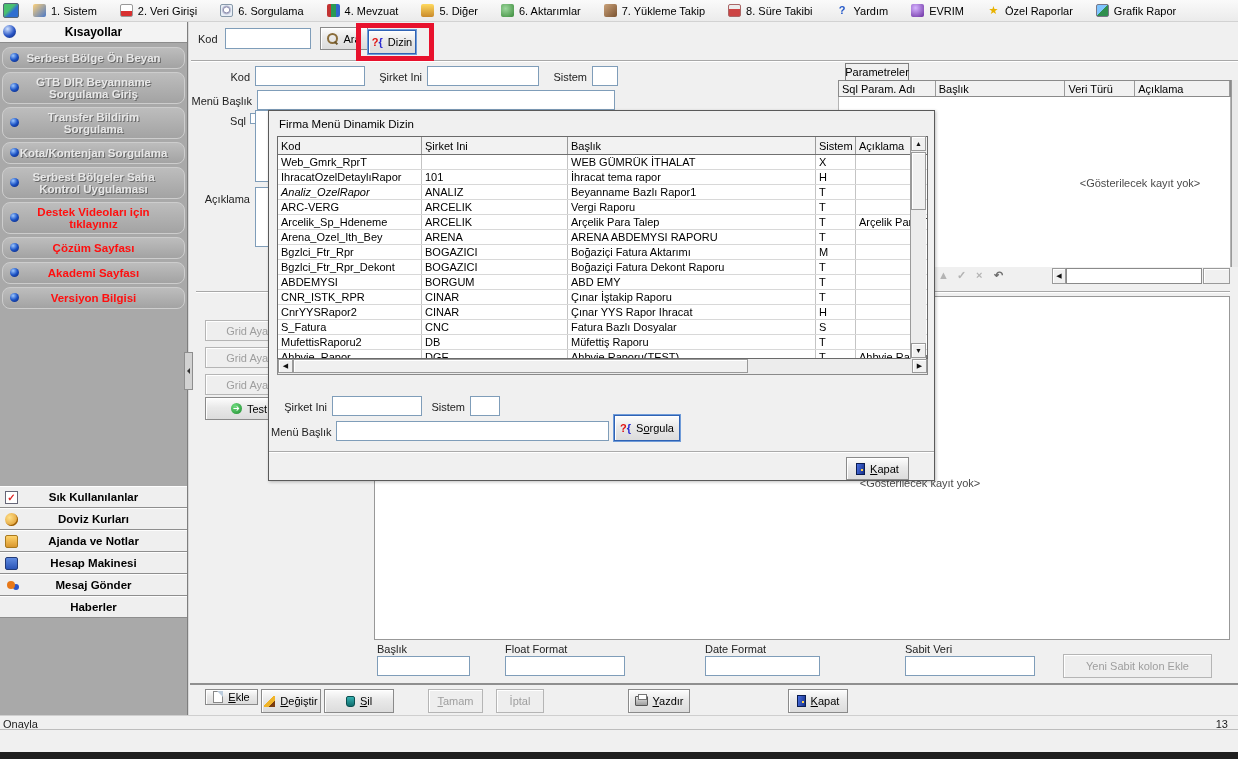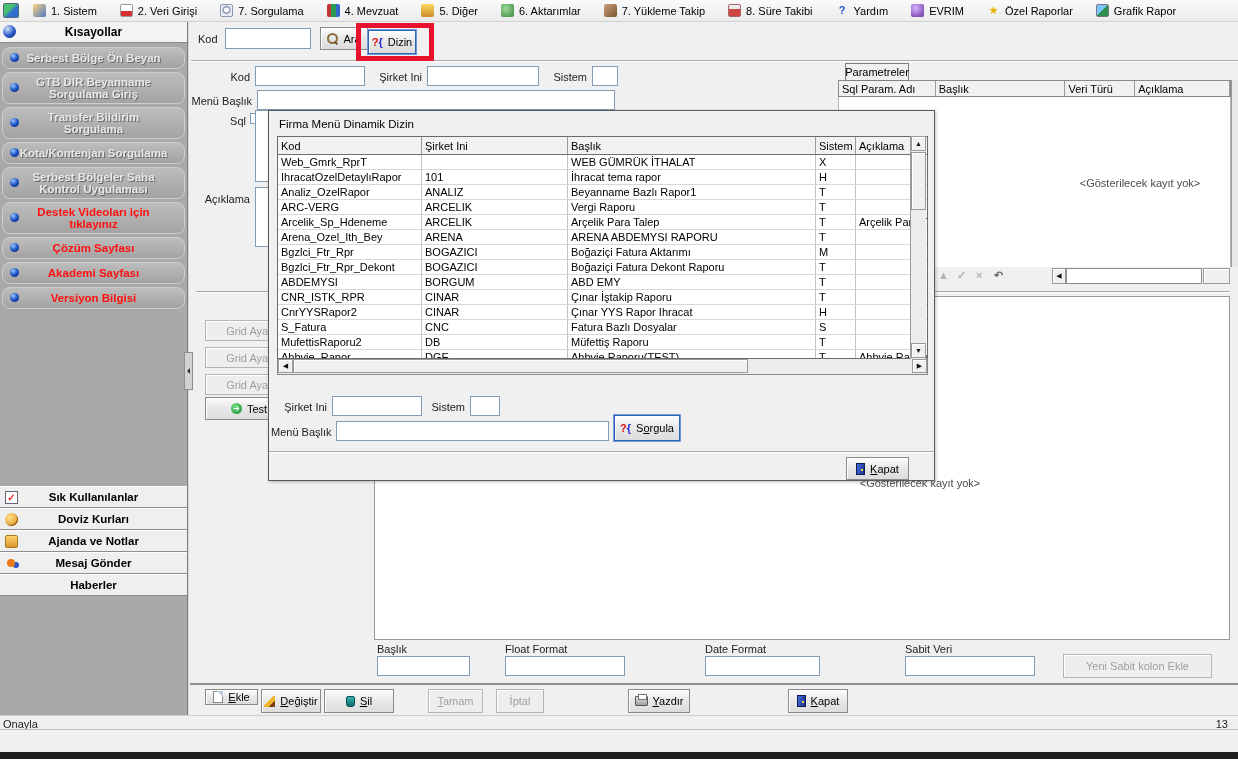--- a/index.html
+++ b/index.html
@@ -114,21 +114,21 @@
         <div class="menu-item">
           <span class="mi system-icon"></span>
           <span>1.  Sistem</span>
         </div>
         <div class="menu-item">
           <span class="mi data-entry-icon"></span>
           <span>2.  Veri Girişi</span>
         </div>
         <div class="menu-item">
           <span class="mi query-icon"></span>
-          <span>7.  Sorgulama</span>
+          <span>6.  Sorgulama</span>
         </div>
         <div class="menu-item">
           <span class="mi legislation-icon"></span>
           <span>4.  Mevzuat</span>
         </div>
         <div class="menu-item">
           <span class="mi other-icon"></span>
           <span>5.  Diğer</span>
         </div>
         <div class="menu-item">
@@ -210,20 +210,24 @@
           <span class="p-ico icon-favorites"></span>
           <span>Sık Kullanılanlar</span>
         </div>
         <div class="sb-panel">
           <span class="p-ico icon-currency"></span>
           <span>Doviz Kurları</span>
         </div>
         <div class="sb-panel">
           <span class="p-ico icon-agenda"></span>
           <span>Ajanda ve Notlar</span>
+        </div>
+        <div class="sb-panel">
+          <span class="p-ico icon-calculator"></span>
+          <span>Hesap Makinesi</span>
         </div>
         <div class="sb-panel">
           <span class="p-ico icon-message"></span>
           <span>Mesaj Gönder</span>
         </div>
         <div class="sb-panel">
           <span>Haberler</span>
         </div>
       </div>
   </div>
@@ -353,21 +357,21 @@
             <div class="tcell" style="width: 120px;"></div>
           </div>
           <div class="trow">
             <div class="tcell" style="width: 144px;">IhracatOzelDetaylıRapor</div>
             <div class="tcell" style="width: 146px;">101</div>
             <div class="tcell" style="width: 248px;">İhracat tema rapor</div>
             <div class="tcell" style="width: 40px;">H</div>
             <div class="tcell" style="width: 120px;"></div>
           </div>
           <div class="trow">
-            <div class="tcell" style="width: 144px;">Analiz_OzelRapor</div>
+            <div class="tcell" style="width: 144px; font-style: italic;">Analiz_OzelRapor</div>
             <div class="tcell" style="width: 146px;">ANALIZ</div>
             <div class="tcell" style="width: 248px;">Beyanname Bazlı Rapor1</div>
             <div class="tcell" style="width: 40px;">T</div>
             <div class="tcell" style="width: 120px;"></div>
           </div>
           <div class="trow">
             <div class="tcell" style="width: 144px;">ARC-VERG</div>
             <div class="tcell" style="width: 146px;">ARCELIK</div>
             <div class="tcell" style="width: 248px;">Vergi Raporu</div>
             <div class="tcell" style="width: 40px;">T</div>

